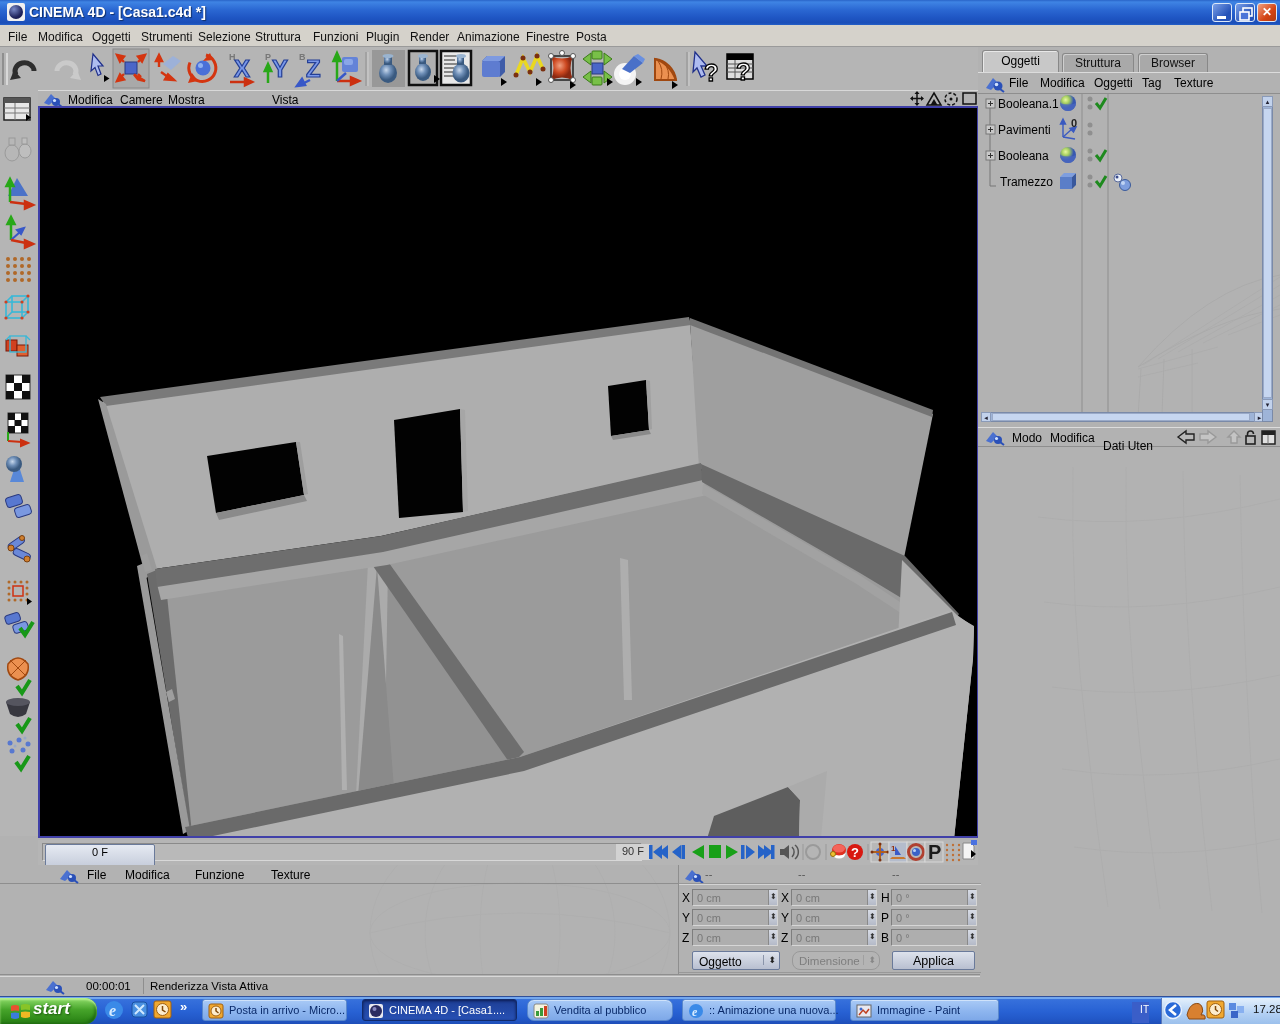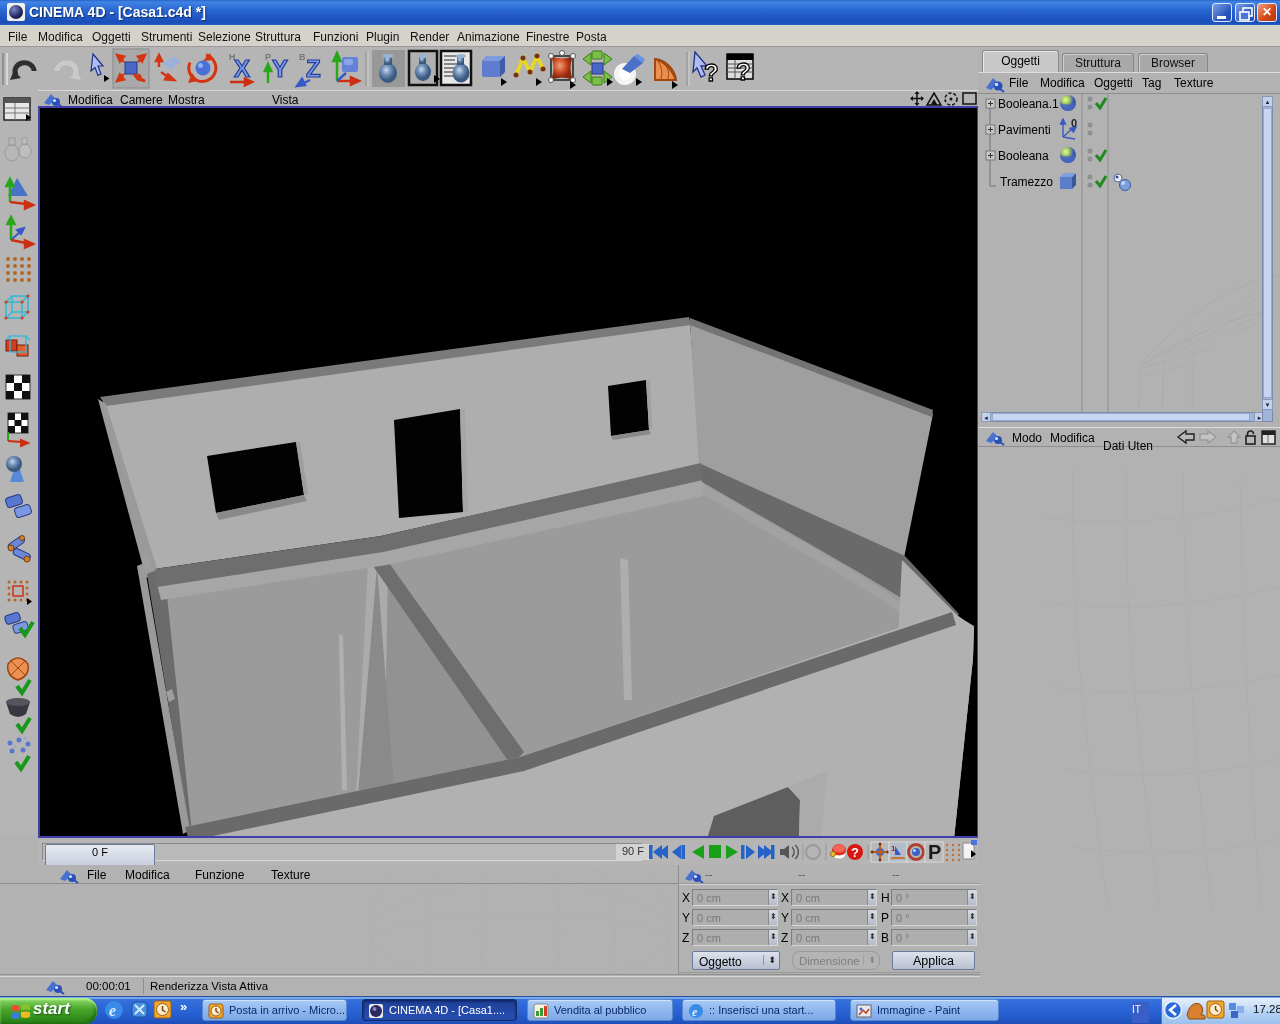--- a/index.html
+++ b/index.html
@@ -855,47 +855,47 @@
 <span>Posta in arrivo - Micro...</span>
     </div>
 <div class="abs tbtn tbtn-active" style="left:362px;width:155px;">
 <svg width="16" height="16" style="position:absolute;left:5px;top:3px;">
         <rect x="1" y="1" width="14" height="14" rx="2" fill="#e8e8f0"></rect>
         <circle cx="8" cy="8" r="6" fill="#2a2a60"></circle>
         <circle cx="6.5" cy="6" r="2" fill="#8888c0"></circle>
       </svg>
 <span>CINEMA 4D - [Casa1....</span>
     </div>
-<div class="abs tbtn" style="left:527px;width:146px;">
+<div class="abs tbtn" style="left:527px;width:146px;border-radius:7px;">
 <svg width="16" height="16" style="position:absolute;left:5px;top:3px;">
         <rect x="1" y="1" width="14" height="14" rx="2" fill="#f4f4e0" stroke="#888"></rect>
         <g fill="#3a9a3a">
           <rect x="3" y="8" width="3" height="5"></rect>
           <rect x="7" y="5" width="3" height="8"></rect>
           <rect x="11" y="3" width="3" height="10" fill="#d04020"></rect>
         </g>
       </svg>
 <span>Vendita al pubblico</span>
     </div>
 <div class="abs tbtn" style="left:682px;width:154px;">
 <svg width="16" height="16" style="position:absolute;left:5px;top:3px;">
         <circle cx="8" cy="8" r="7" fill="#3a8ae8"></circle>
         <text x="4" y="13" font-size="12" font-weight="bold" fill="#d8ecff" font-style="italic" font-family="Liberation Serif">e</text>
       </svg>
-<span>:: Inserisci una start...</span>
+<span>:: Animazione una nuova...</span>
     </div>
 <div class="abs tbtn" style="left:850px;width:149px;">
 <svg width="16" height="16" style="position:absolute;left:5px;top:3px;">
         <rect x="1" y="2" width="14" height="12" fill="#e8e8f0" stroke="#666"></rect>
         <path d="M3 12 l4 -5 l3 3 l3 -4" stroke="#c04020" stroke-width="1.5" fill="none"></path>
         <circle cx="5" cy="6" r="1.5" fill="#3a6ad0"></circle>
       </svg>
 <span>Immagine - Paint</span>
     </div>
-<div class="abs" style="left:1132px;top:6px;width:17px;height:21px;background:#3a5ec8;color:#fff;font-size:10px;text-align:left;line-height:15px;">IT</div>
+<div class="abs" style="left:1132px;top:6px;width:17px;height:21px;background:#3a5ec8;color:#fff;font-size:10px;text-align:right;line-height:15px;">IT</div>
 <div class="abs" style="left:1161px;top:2px;width:119px;height:26px;background:linear-gradient(#e4f0fc,#b2d0f4 60%,#9cc0ec);border-left:1px solid #5a78b8;"></div>
 <svg width="96" height="24" style="position:absolute;left:1163px;top:3px;">
 <circle cx="10" cy="11" r="8.5" fill="#2a6ad8" stroke="#e8f0fc" stroke-width="1.5"></circle>
       <path d="M13 6 l-6 5 l6 5" stroke="#fff" stroke-width="2.5" fill="none"></path>
 <path d="M24 16 q2 -9 7 -11 q6 -2 8 3 q2 4 -1 8 q5 -1 4 4 l-16 0 Z" fill="#d88030" stroke="#8a4810"></path>
 <rect x="44" y="2" width="17" height="17" rx="2" fill="#f0a830" stroke="#a06010"></rect>
       <circle cx="52.5" cy="10.5" r="6" fill="#fceccc" stroke="#a06010"></circle>
       <path d="M52.5 7 v3.5 l2.5 2" stroke="#804808" stroke-width="1.5" fill="none"></path>
 <g>
         <rect x="66" y="4" width="7" height="7" fill="#5a8ae0"></rect>

